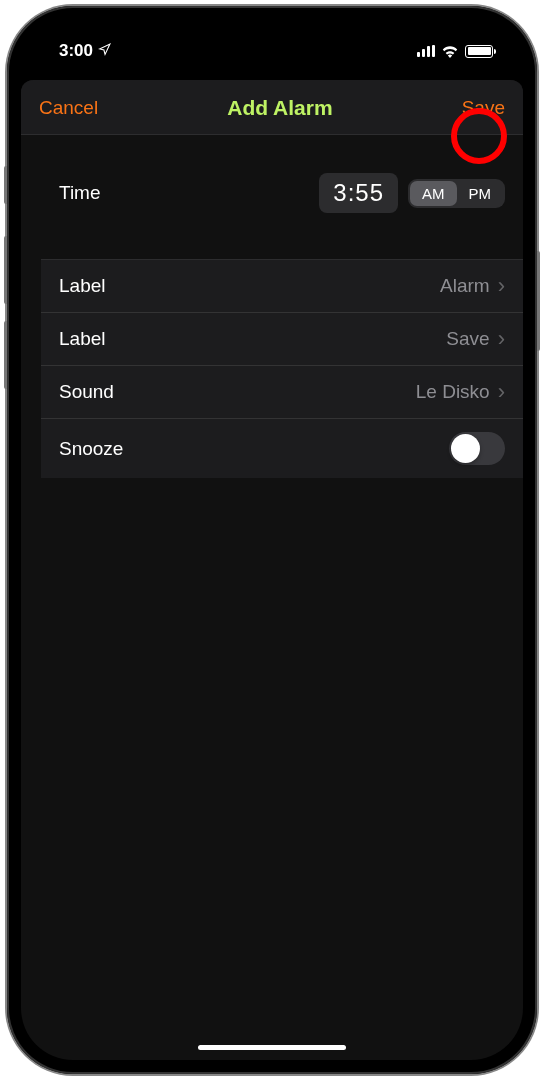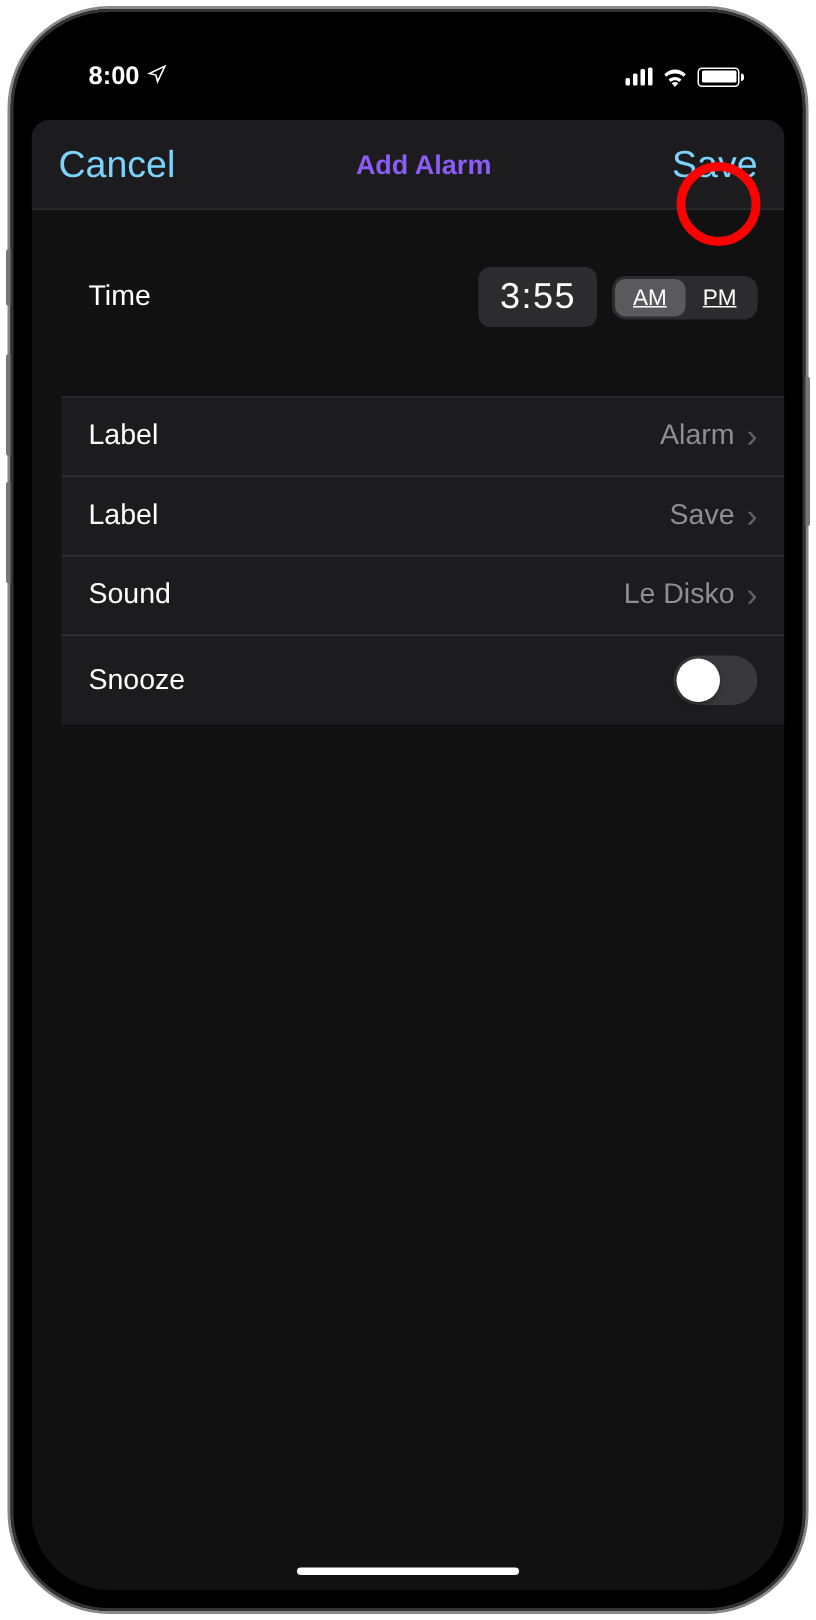--- a/index.html
+++ b/index.html
@@ -118,29 +118,29 @@
     }
     .nav-bar {
       display: flex;
       align-items: center;
       justify-content: space-between;
       padding: 16px 18px 14px 18px;
       border-bottom: 0.5px solid rgba(255,255,255,0.08);
       background: #1c1c1e;
     }
     .nav-cancel, .nav-save {
-      color: #7dd3fc;
-      font-size: 25px;
+      color: #f97316;
+      font-size: 19px;
       font-weight: 400;
       cursor: pointer;
     }
     .nav-save { font-weight: 500; }
     .nav-title {
-      color: #8b5cf6;
-      font-size: 18px;
+      color: #bef264;
+      font-size: 21px;
       font-weight: 600;
     }
     .highlight-ring {
       position: absolute;
       width: 56px;
       height: 56px;
       border: 6px solid #ff0000;
       border-radius: 50%;
       top: 88px;
       right: 16px;
@@ -186,21 +186,20 @@
     }
     .ampm-option {
       color: #fff;
       font-size: 15px;
       font-weight: 500;
       padding: 4px 12px;
       border-radius: 7px;
       cursor: pointer;
       min-width: 44px;
       text-align: center;
-      text-decoration: underline;
     }
     .ampm-option.selected {
       background: #5a5a5e;
     }
     .settings-list {
       background: #1c1c1e;
       border-top: 0.5px solid rgba(255,255,255,0.08);
     }
     .setting-row {
       display: flex;
@@ -285,21 +284,21 @@
   <div class="side-button-left b1"></div>
   <div class="side-button-left b2"></div>
   <div class="side-button-left b3"></div>
   <div class="side-button-right"></div>
 
   <div class="phone-screen">
     <div class="notch"></div>
 
     <div class="status-bar">
       <div class="status-left">
-        <span>8:00</span>
+        <span>3:00</span>
         <span class="location-icon">
           <svg width="13" height="13" viewBox="0 0 24 24" fill="none" stroke="#fff" stroke-width="2">
               <path d="M3 11l19-9-9 19-2-8-8-2z"></path>
             </svg>
         </span>
       </div>
       <div class="status-right">
         <div class="signal-bars">
           <div class="signal-bar"></div>
             <div class="signal-bar"></div>

